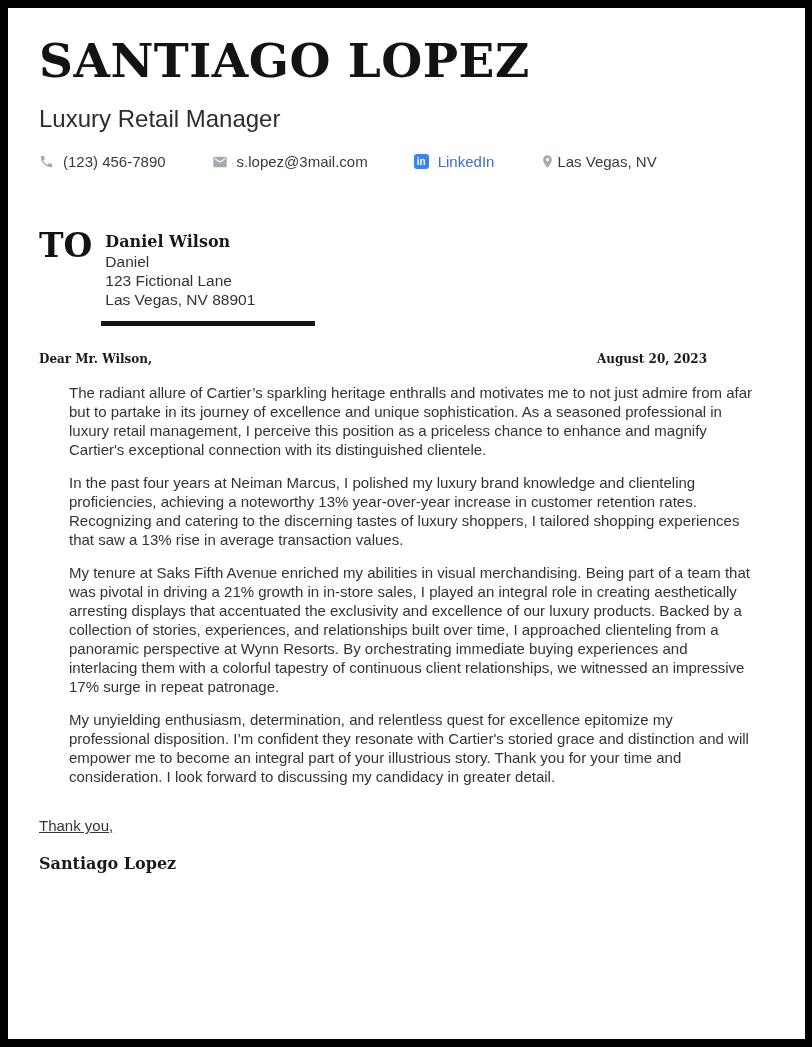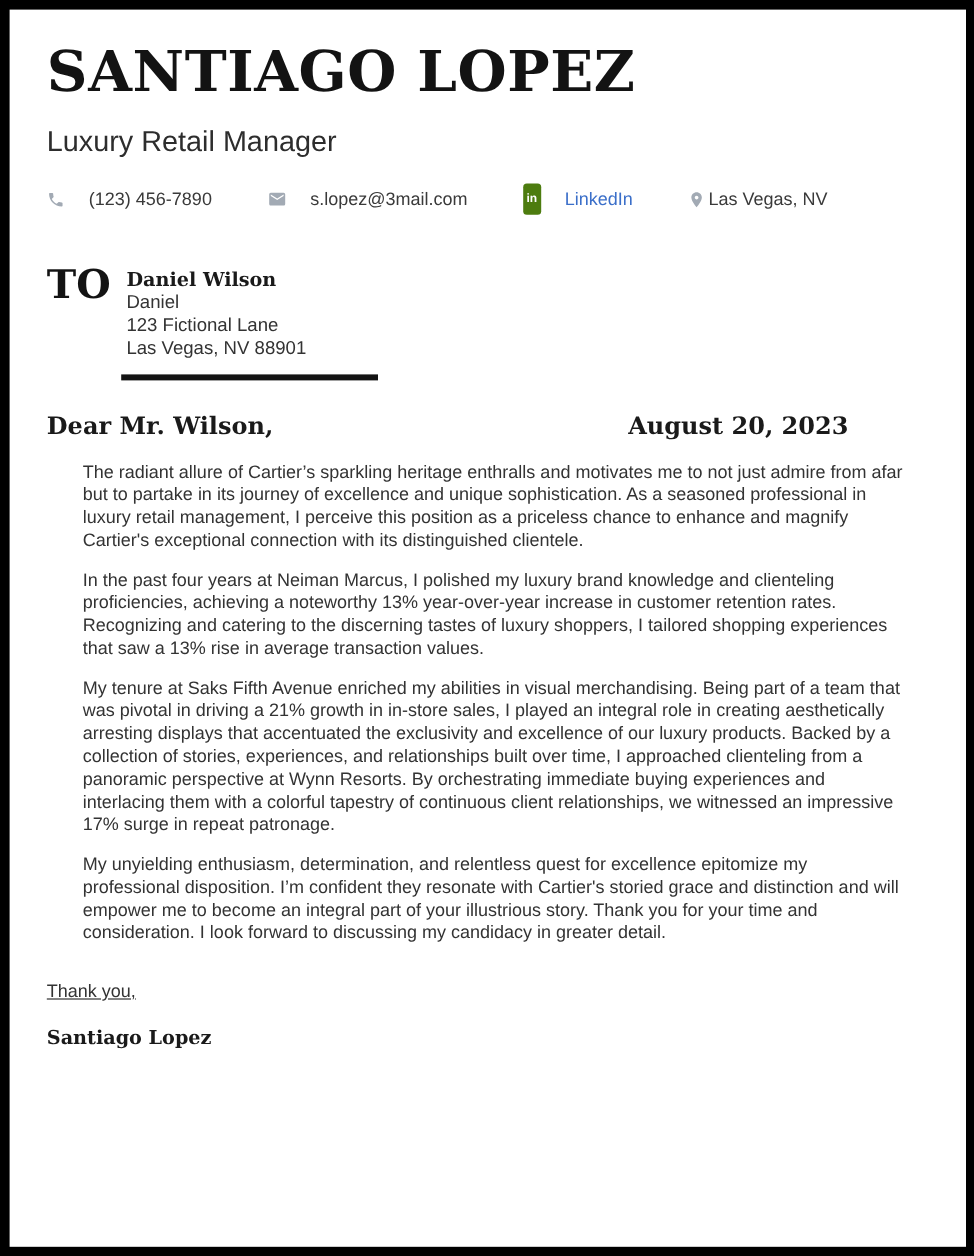--- a/index.html
+++ b/index.html
@@ -34,45 +34,45 @@
     margin-top: 20px;
     display: flex;
     align-items: center;
     gap: 46px;
     font-size: 15px;
     color: #3a3a3a;
   }
   .contact-item {
     display: flex;
     align-items: center;
-    gap: 20px;
+    gap: 9px;
     white-space: nowrap;
   }
   .contact-item.tight { gap: 2px; }
   .icon { display: inline-flex; align-items: center; justify-content: center; flex: none; }
   .icon svg { display: block; }
   .li-badge {
-    width: 15px; height: 26px;
-    background: #4d7c0f;
+    width: 15px; height: 15px;
+    background: #3b82f6;
     border-radius: 3px;
     color: #ffffff;
     font-size: 10px;
     font-weight: 700;
     display: inline-flex;
     align-items: center;
     justify-content: center;
     line-height: 1;
   }
   .link {
     color: #3b6fc9;
     cursor: pointer;
   }
   
   .to-block {
-    margin-top: 42px;
+    margin-top: 60px;
     display: flex;
     align-items: flex-start;
     gap: 13px;
   }
   .to-label {
     font-family: "DejaVu Serif", serif;
     font-weight: 700;
     font-size: 33px;
     line-height: 0.95;
     color: #131313;
@@ -94,21 +94,21 @@
   
   .salutation-row {
     margin-top: 26px;
     display: flex;
     justify-content: space-between;
     align-items: baseline;
   }
   .salutation, .letter-date {
     font-family: "DejaVu Serif", serif;
     font-weight: 700;
-    font-size: 20px;
+    font-size: 12px;
     color: #1a1a1a;
   }
   .letter-date { margin-right: 50px; }
   .body-copy { margin-top: 17px; }
   .body-copy p {
     font-size: 15px;
     line-height: 19px;
     color: #333333;
     margin-bottom: 14px;
     margin-left: 30px;

